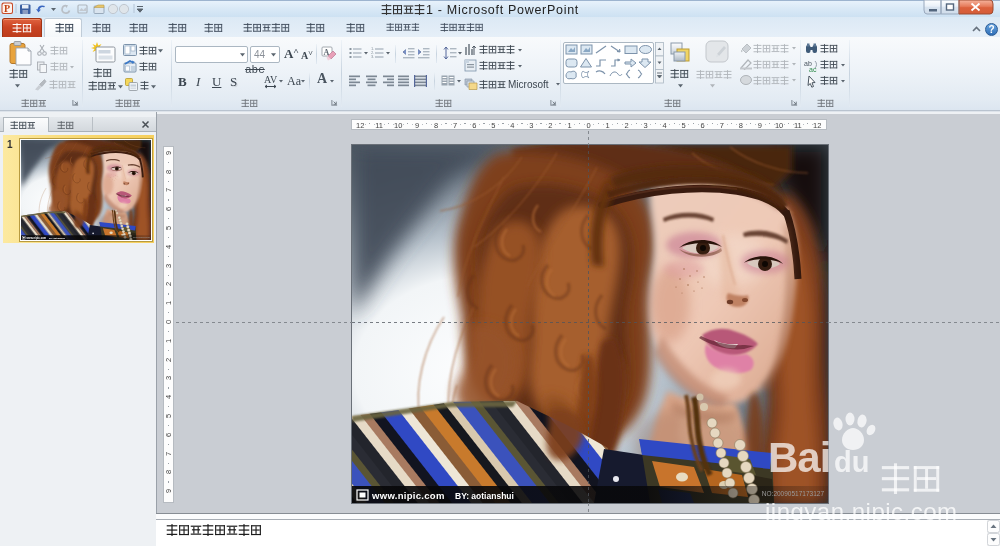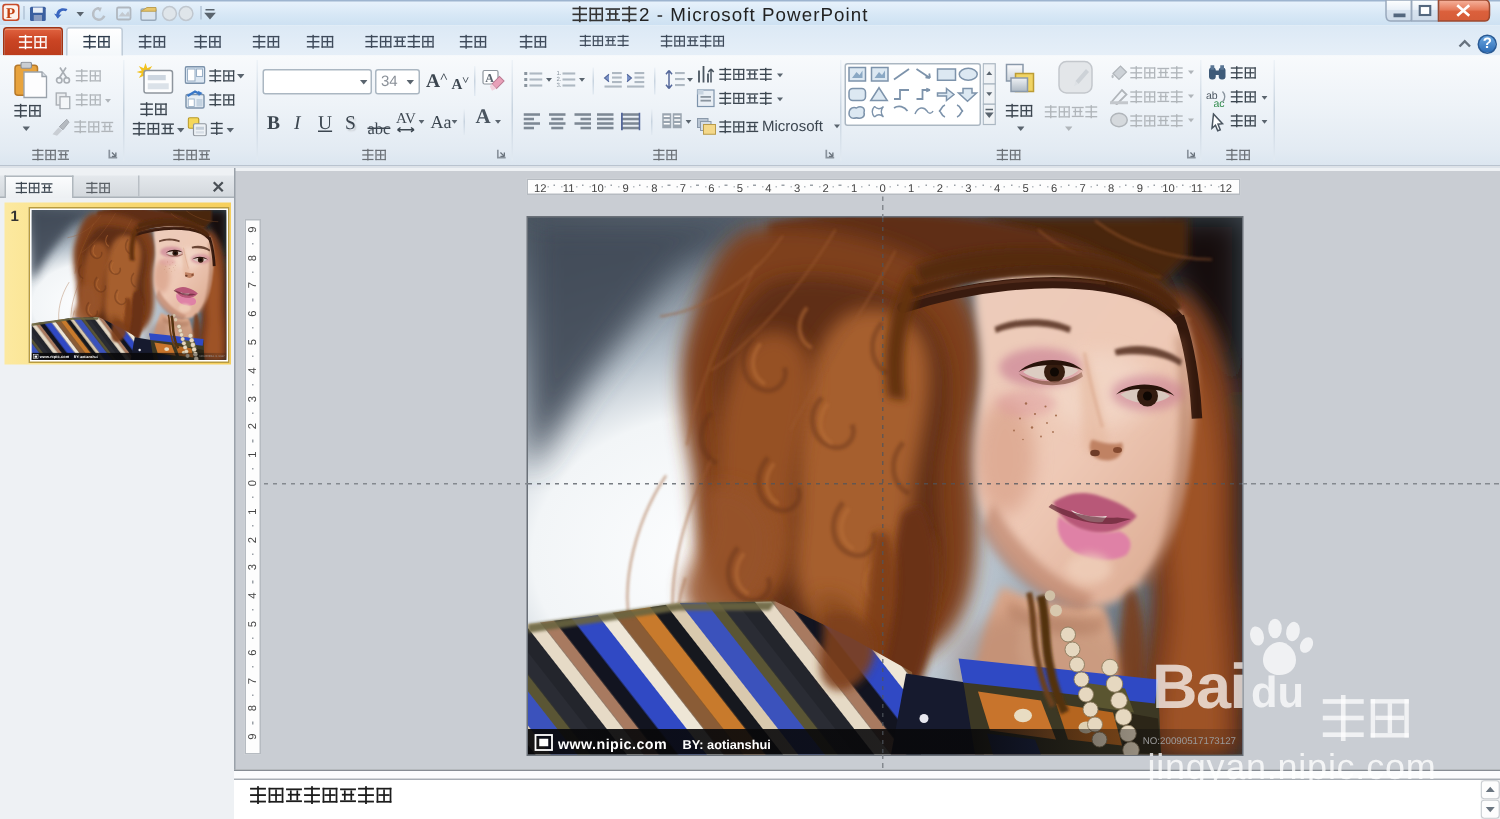--- a/index.html
+++ b/index.html
@@ -279,21 +279,21 @@
 <circle cx="124" cy="8" r="4.6" fill="#dfe5ea" stroke="#c0c7cf"></circle>
 <rect x="133.5" y="3" width="1" height="9" fill="#b3c4d6"></rect>
 <path d="M137,5.5 l6,0 M137.2,8 l5.6,0 l-2.8,3.2 z" stroke="#5a646e" fill="#5a646e" stroke-width="1"></path>
 </svg>
 <svg class="z" style="left:381px;top:3.5px;width:44.0px;height:11px;color:#333" viewBox="0 0 40 10">
     <use href="#c1" x="0"></use>
     <use href="#c2" x="10"></use>
     <use href="#c3" x="20"></use>
     <use href="#c1" x="30"></use>
   </svg>
-<div class="abs" style="left:426px;top:2.5px;font-size:12.5px;letter-spacing:0.7px;color:#222">2  -  Microsoft PowerPoint</div>
+<div class="abs" style="left:426px;top:2.5px;font-size:12.5px;letter-spacing:0.7px;color:#222">1  -  Microsoft PowerPoint</div>
 <div class="abs" style="left:923px;top:0;width:71px;height:15px">
 <svg width="71" height="15" viewBox="0 0 71 15">
 <path d="M1,0 L18,0 L18,13 Q18,14 17,14 L4,14 Q1,14 1,10 Z" fill="url(#wbtn)"></path>
 <rect x="18" y="0" width="18" height="14" fill="url(#wbtn)"></rect>
 <path d="M36,0 L67,0 Q70,0 70,4 L70,10 Q70,14 67,14 L36,14 Z" fill="url(#cbtn)"></path>
 <defs>
 <linearGradient id="wbtn" x1="0" y1="0" x2="0" y2="1">
           <stop offset="0" stop-color="#feffff"></stop>
           <stop offset="0.45" stop-color="#e9f0f8"></stop>
           <stop offset="0.5" stop-color="#d9e4f0"></stop>
@@ -495,38 +495,38 @@
 <svg class="z" style="left:115px;top:98.5px;width:25.5px;height:8.5px;color:#6b7076" viewBox="0 0 30 10">
     <use href="#c1" x="0"></use>
     <use href="#c2" x="10"></use>
     <use href="#c3" x="20"></use>
   </svg>
 <div class="abs" style="left:175px;top:46px;width:73px;height:17px;background:#fff;border:1px solid #abb7c2;border-radius:2px"></div>
 <svg class="z" style="left:240px;top:52px;width:5px;height:5px" viewBox="0 0 8 8">
     <path d="M0,2 L8,2 L4,7 Z" fill="#5a646e"></path>
   </svg>
 <div class="abs" style="left:250px;top:46px;width:30px;height:17px;background:#fff;border:1px solid #abb7c2;border-radius:2px"></div>
-<div class="abs" style="left:254px;top:49px;font-size:10px;color:#8a9098">34</div>
+<div class="abs" style="left:254px;top:49px;font-size:10px;color:#8a9098">44</div>
 <svg class="z" style="left:271px;top:52px;width:5px;height:5px" viewBox="0 0 8 8">
     <path d="M0,2 L8,2 L4,7 Z" fill="#5a646e"></path>
   </svg>
 <div class="abs" style="left:284px;top:46px;font-size:13px;font-weight:bold;font-family:'Liberation Serif',serif;color:#3c4650">A<span style="font-size:9px;vertical-align:4px">˄</span></div>
 <div class="abs" style="left:301px;top:49px;font-size:10px;font-weight:bold;font-family:'Liberation Serif',serif;color:#3c4650">A<span style="font-size:8px;vertical-align:3px">˅</span></div>
 <div class="sep" style="left:316px;top:44px;height:20px"></div>
 <svg class="z" style="left:321px;top:46px;width:16px;height:16px" viewBox="0 0 16 16">
 <rect x="1" y="1" width="10" height="9" rx="1" fill="#fff" stroke="#8e959d" stroke-width="0.8"></rect>
 <text x="2.5" y="8.5" font-size="8" font-weight="bold" fill="#5a646e" font-family="Liberation Serif">A</text>
 <path d="M7,10 L12,5 L15,8 L10,13 Z" fill="#e8a0b8" stroke="#b87890" stroke-width="0.7"></path>
 <path d="M7,10 L10,13 L7,14.5 L5.5,11.5 Z" fill="#f2d0dc"></path>
   </svg>
 <div class="abs" style="left:178px;top:74px;font-size:13px;font-weight:bold;font-family:'Liberation Serif',serif;color:#3c4650">B</div>
 <div class="abs" style="left:196px;top:74px;font-size:13px;font-style:italic;font-family:'Liberation Serif',serif;color:#3c4650">I</div>
 <div class="abs" style="left:212px;top:74px;font-size:13px;text-decoration:underline;font-family:'Liberation Serif',serif;color:#3c4650">U</div>
 <div class="abs" style="left:230px;top:74px;font-size:13px;font-family:'Liberation Serif',serif;color:#3c4650;text-shadow:1px 1px 1px #c8cdd3">S</div>
-<div class="abs" style="left:245px;top:80px;font-size:11px;font-family:Liberation Serif, serif;color:#3c4650;text-decoration:line-through">abc</div>
+<div class="abs" style="left:245px;top:64px;font-size:11px;font-family:Liberation Mono, monospace;color:#3c4650;text-decoration:line-through">abc</div>
 <div class="abs" style="left:264px;top:74px;font-size:10px;font-family:'Liberation Serif',serif;color:#3c4650">AV</div>
 <svg class="z" style="left:264px;top:84px;width:13px;height:5px" viewBox="0 0 13 5">
     <path d="M1,2.5 L12,2.5 M1,2.5 l2,-1.5 M1,2.5 l2,1.5 M12,2.5 l-2,-1.5 M12,2.5 l-2,1.5" stroke="#3c4650" fill="none"></path>
   </svg>
 <svg class="z" style="left:279px;top:79px;width:4px;height:4px" viewBox="0 0 8 8">
     <path d="M0,2 L8,2 L4,7 Z" fill="#5a646e"></path>
   </svg>
 <div class="abs" style="left:287px;top:74px;font-size:12px;font-family:'Liberation Serif',serif;color:#3c4650">Aa</div>
 <svg class="z" style="left:301px;top:79px;width:4px;height:4px" viewBox="0 0 8 8">
     <path d="M0,2 L8,2 L4,7 Z" fill="#5a646e"></path>

